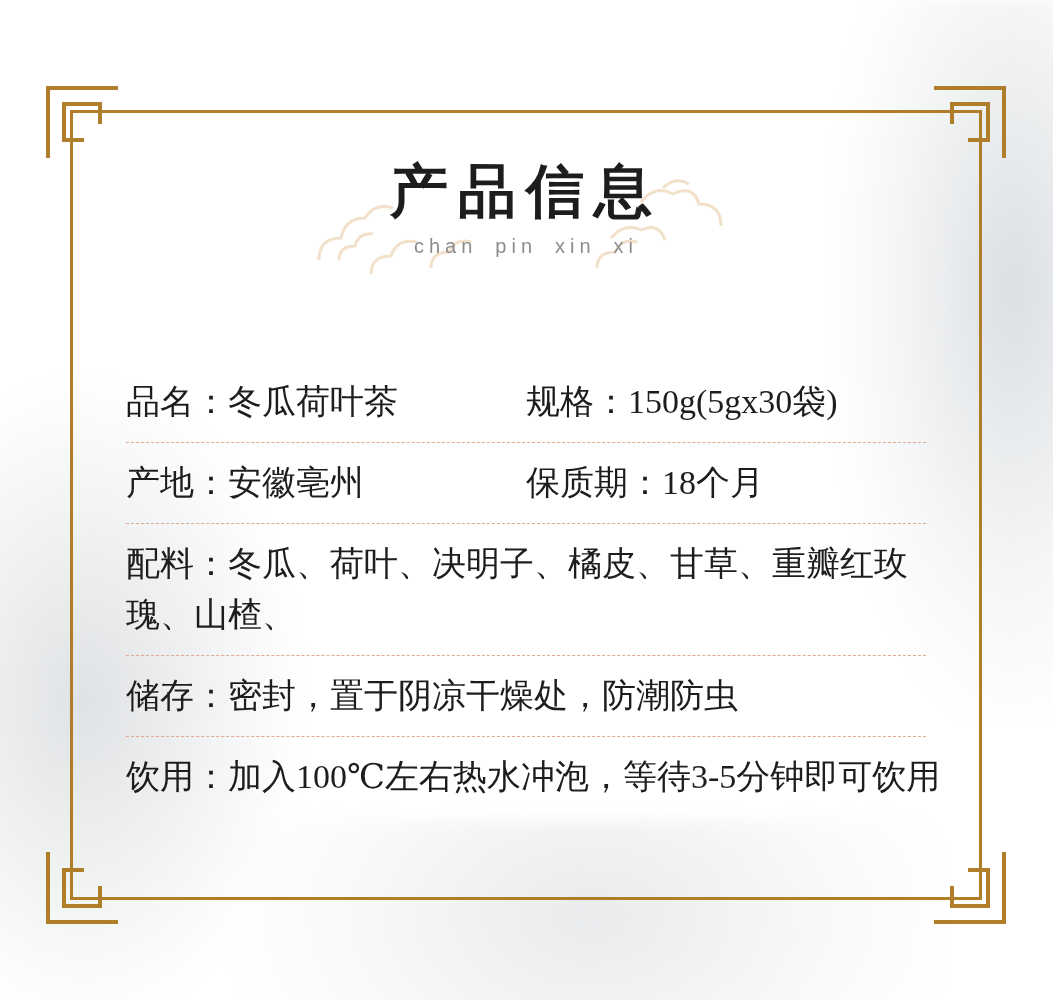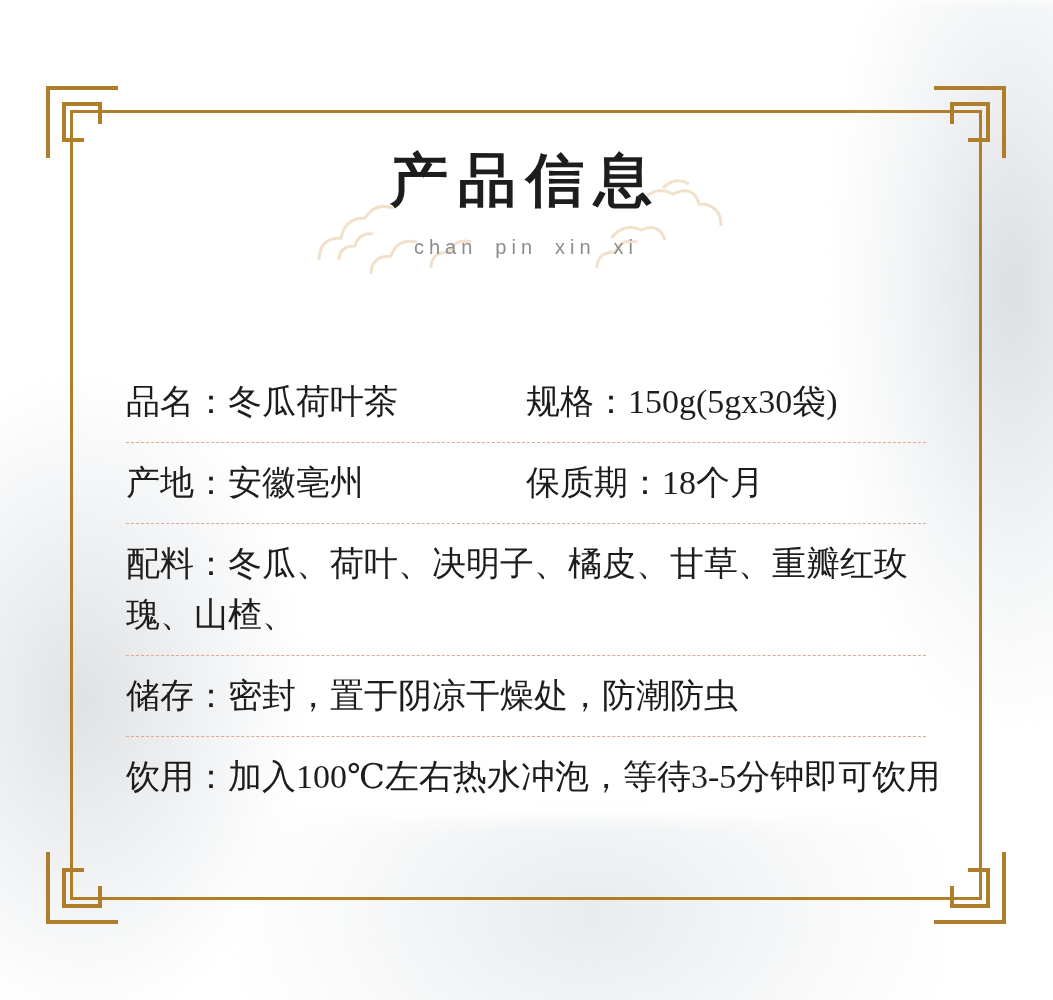--- a/index.html
+++ b/index.html
@@ -128,24 +128,25 @@
   }
   .title-cn {
     position: relative;
     font-family: "Liberation Sans", "DejaVu Sans", sans-serif;
     font-weight: bold;
     font-size: 58px;
     letter-spacing: 10px;
     color: #1d1d1d;
     line-height: 1.1;
     z-index: 2;
+    margin-top: 11px;
   }
   .title-py {
     position: relative;
-    margin-top: 24px;
+    margin-top: 12px;
     font-family: "Liberation Sans", "DejaVu Sans", sans-serif;
     font-size: 20px;
     letter-spacing: 5px;
     color: #8c8c8c;
     z-index: 2;
   }
   .title-py span { margin: 0 9px; }
 
   
   .info {

